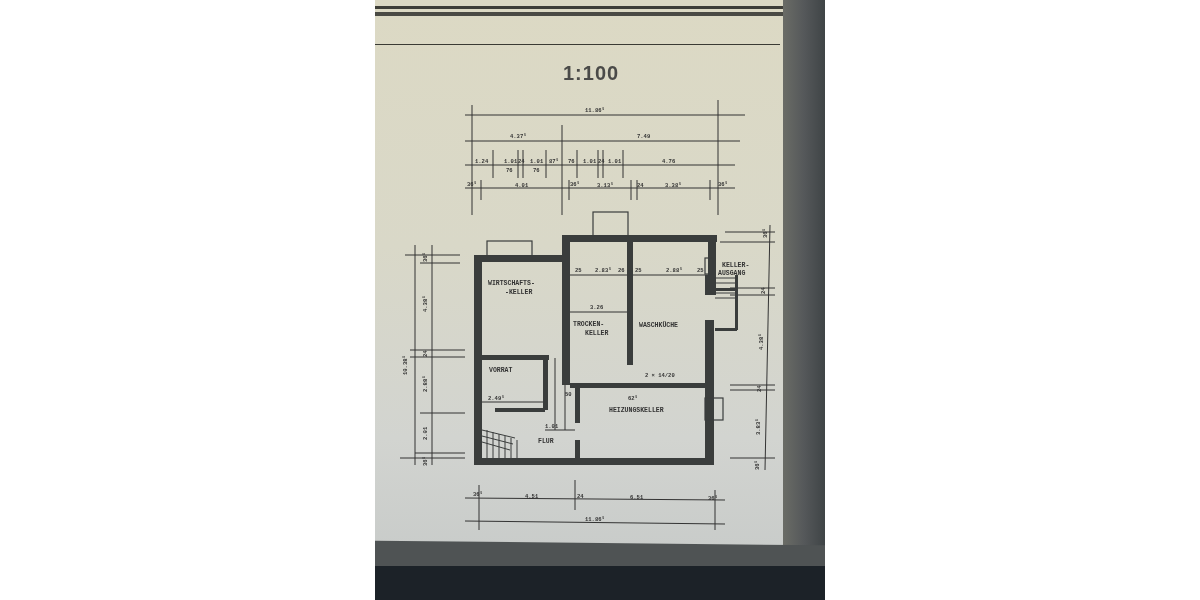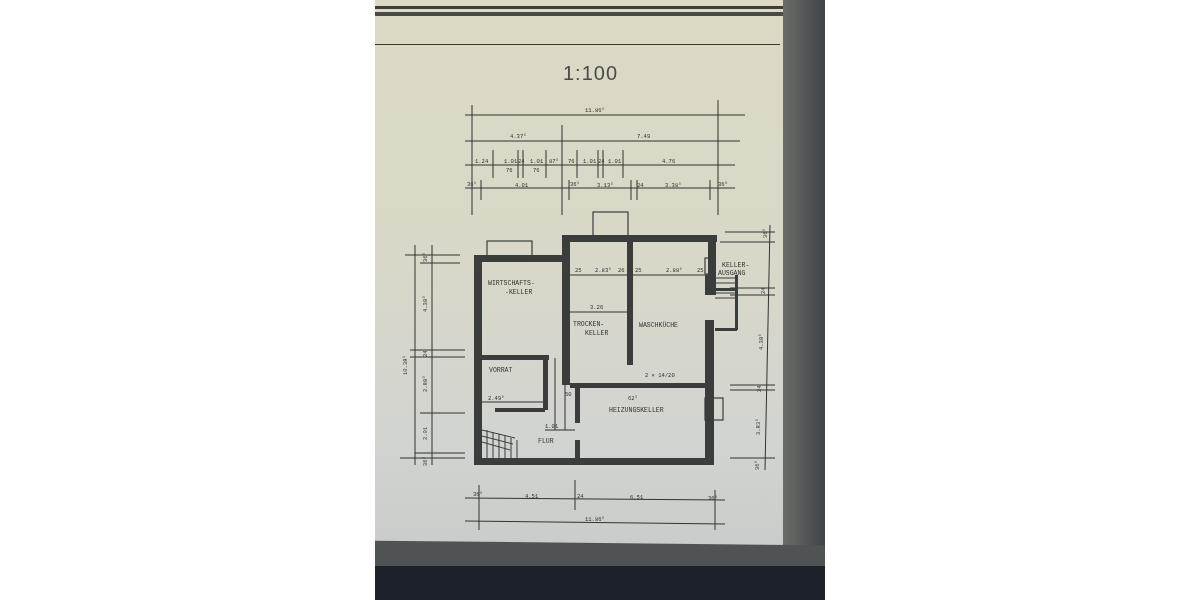--- a/index.html
+++ b/index.html
@@ -1,21 +1,21 @@
 <!DOCTYPE html>
 <html><head>
 <meta charset="utf-8">
 <style>
   html, body { margin:0; padding:0; }
   body { width:1200px; height:600px; background:#ffffff; position:relative; overflow:hidden;
          font-family: "Liberation Sans", sans-serif; }
   .photo { position:absolute; left:375px; top:0; width:450px; height:600px; overflow:hidden;
            background:#2c3236; }
   .screen { position:absolute; left:0; top:0; width:430px; height:548px;
-            background: linear-gradient(180deg, #dcd9c4 0%, #d9d8c8 45%, #d2d4d0 80%, #c9ccca 100%); }
+            background: linear-gradient(180deg, #dcd9c4 0%, #d9d8c8 45%, #d2d4d0 80%, #c9ccca 100%); font-weight: bold; }
   .bezel-right { position:absolute; left:408px; top:0; width:42px; height:600px;
                  background: linear-gradient(90deg, #6a6c66 0%, #55585a 50%, #3f4446 100%); }
   .bezel-bottom { position:absolute; left:0; top:543px; width:450px; height:26px;
                   background:#4f5354; transform:skewY(0.6deg); }
   .bezel-dark { position:absolute; left:0; top:566px; width:450px; height:34px; background:#1c2228; }
   .topbar1 { position:absolute; left:0; top:6px; width:415px; height:3px; background:#3e3e38; }
   .topbar2 { position:absolute; left:0; top:12px; width:415px; height:4px; background:#4a4a44; }
   .topline { position:absolute; left:0; top:44px; width:405px; height:1px; background:#3a3a34; }
   .scale { position:absolute; left:188px; top:62px; font-size:20px; color:#4a4a48; letter-spacing:1px; }
   svg.plan { position:absolute; left:0; top:0; }

